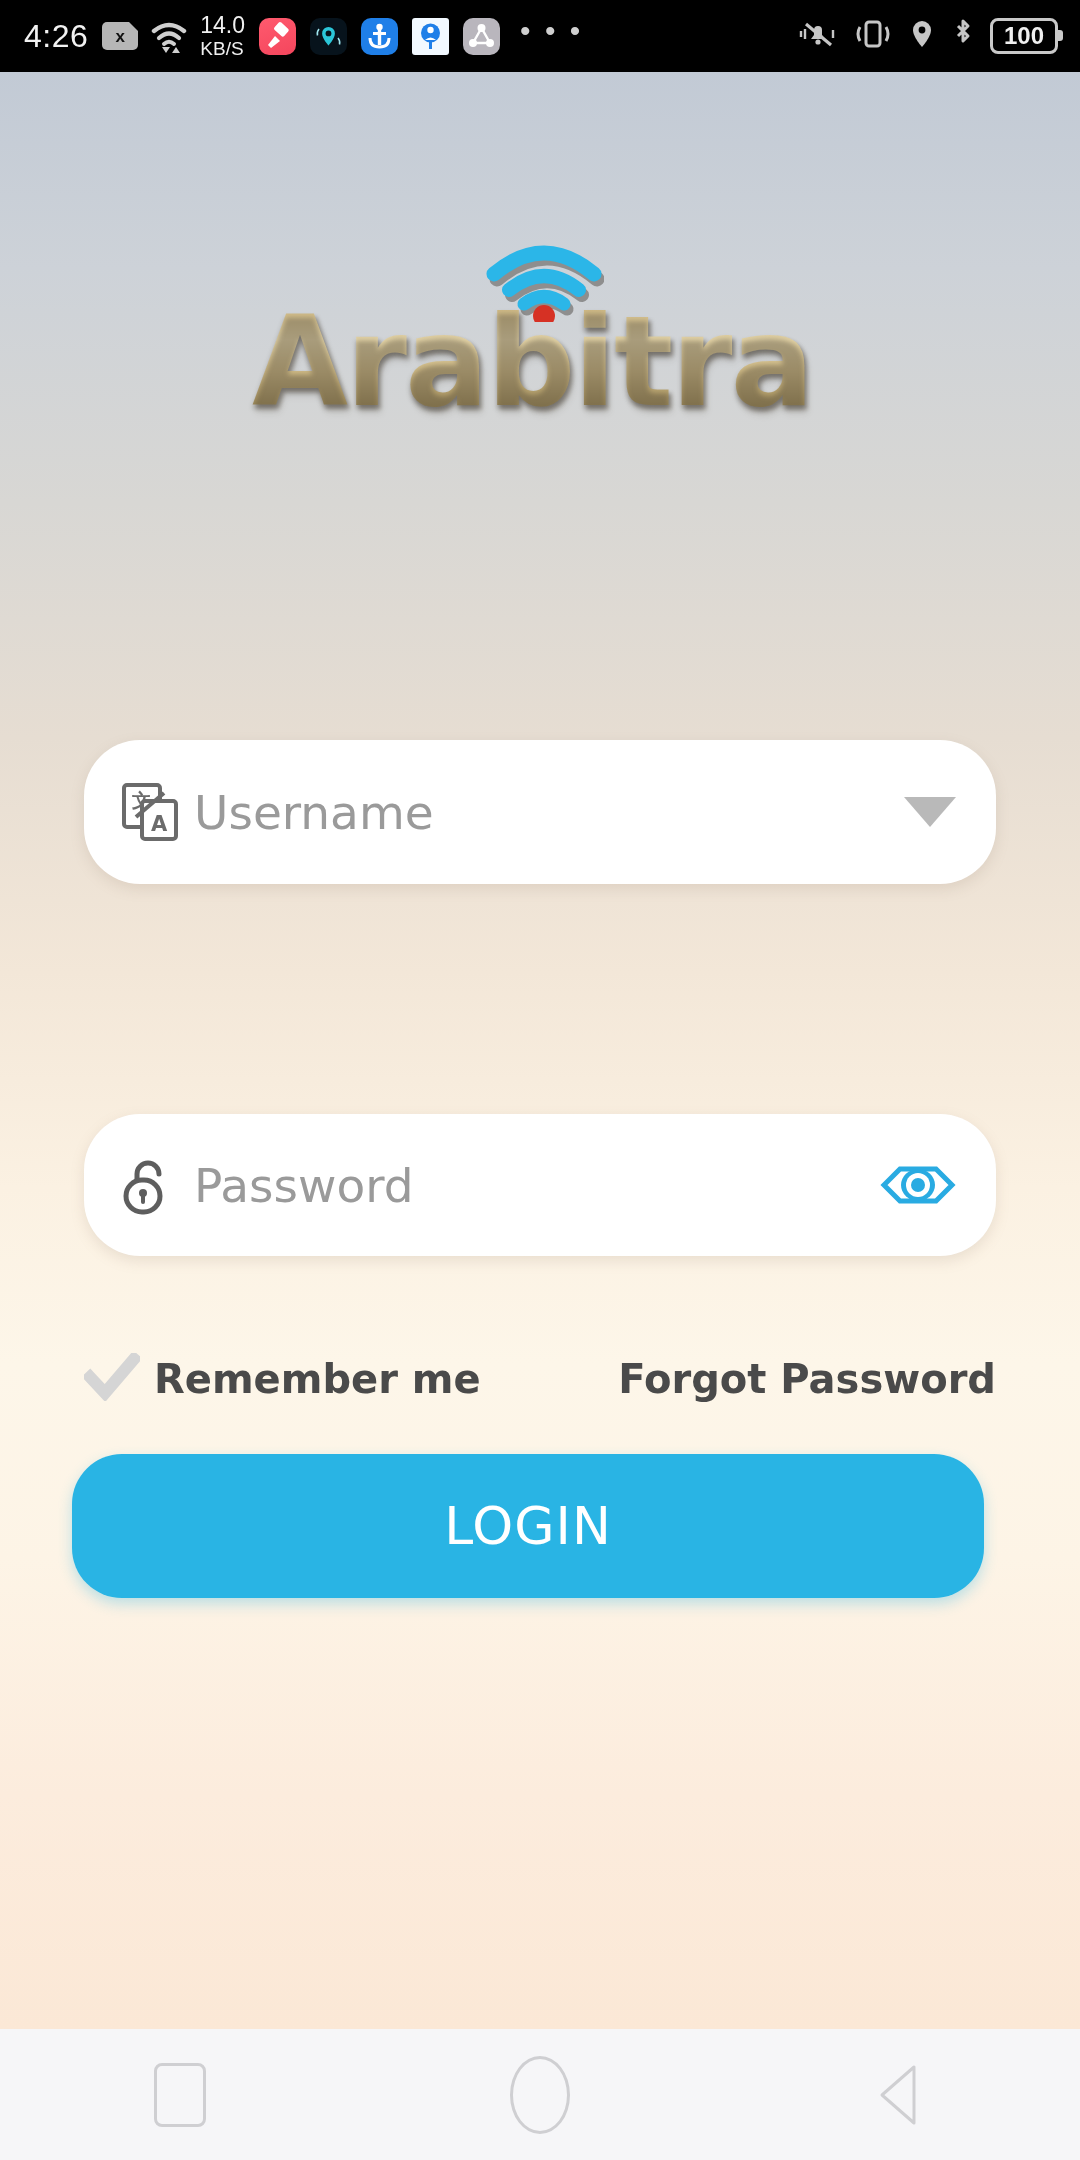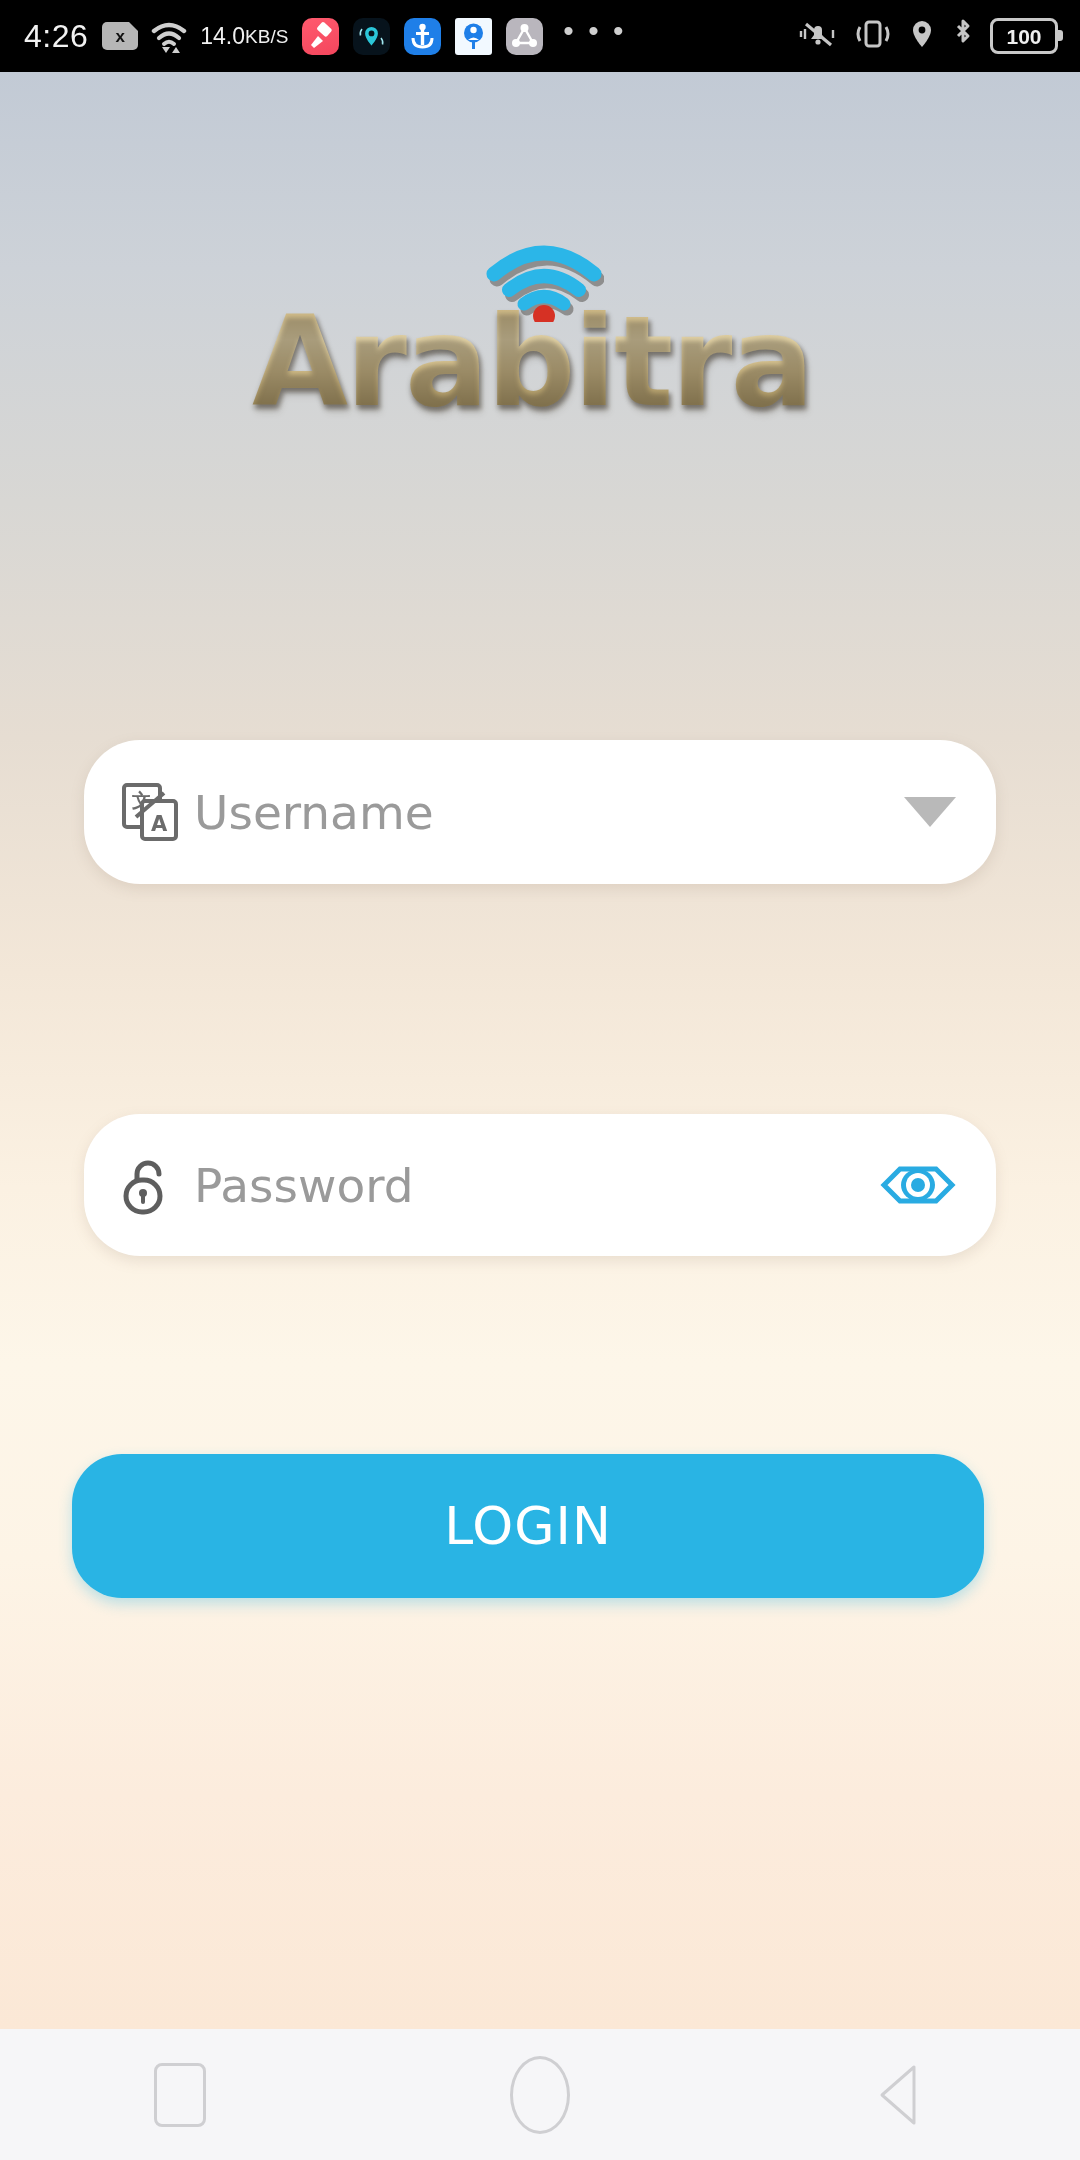--- a/index.html
+++ b/index.html
@@ -72,21 +72,21 @@
   }
   .sim-x span {
     color: #111;
     font-size: 17px;
     font-weight: bold;
     line-height: 1;
   }
   .wifi-ud { width: 38px; height: 34px; position: relative; margin-left: 2px;}
   .net-speed {
     display: flex;
-    flex-direction: row;
+    flex-direction: column;
     align-items: flex-start;
     line-height: 1;
     margin-left: 2px;
   }
   .net-speed .val { color: #f0f0f0; font-size: 23px; }
   .net-speed .unit { color: #f0f0f0; font-size: 19px; margin-top: 2px; }
   .app-ico {
     width: 37px; height: 37px;
     border-radius: 10px;
     position: relative;
@@ -118,21 +118,21 @@
     padding: 0 4px;
   }
   .batt::after {
     content: "";
     position: absolute;
     right: -8px; top: 9px;
     width: 5px; height: 11px;
     background: #c9c9c9;
     border-radius: 0 3px 3px 0;
   }
-  .batt span { color: #efefef; font-size: 21px; font-weight: bold; line-height: 1;}
+  .batt span { color: #efefef; font-size: 24px; font-weight: bold; line-height: 1;}
 
   
   #app-body {
     position: absolute;
     top: 72px; left: 0;
     width: 1080px;
     height: 1957px;
     background:
       linear-gradient(to bottom,
         #c2cad5 0%,
@@ -461,20 +461,31 @@
       <div class="field-trailing">
         <svg viewBox="0 0 76 46" width="76" height="46">
           <path d="M4 23 L20 7 L56 7 L72 23 L56 39 L20 39 Z" fill="none" stroke="#29abe2" stroke-width="5"></path>
           <ellipse cx="38" cy="23" rx="17" ry="16" fill="#29abe2"></ellipse>
           <ellipse cx="38" cy="23" rx="12" ry="12" fill="#ffffff"></ellipse>
           <circle cx="38" cy="23" r="7" fill="#29abe2"></circle>
         </svg>
       </div>
     </div>
 
+    <div id="options-row">
+      <div id="remember-wrap">
+        <div>
+          <svg viewBox="0 0 56 48" width="56" height="48">
+            <path d="M6 24 L21 40 L50 6" stroke="#d5d5d5" stroke-width="12" fill="none" stroke-linecap="square" stroke-linejoin="miter"></path>
+          </svg>
+        </div>
+        <div class="opt-label">Remember me</div>
+      </div>
+      <div class="opt-label">Forgot Password</div>
+    </div>
 
     <div id="login-button">
       <div id="login-label">LOGIN</div>
     </div>
 
   </div>
 
   <div id="nav-bar">
     <div class="nav-btn">
       <div class="nav-square"></div>

